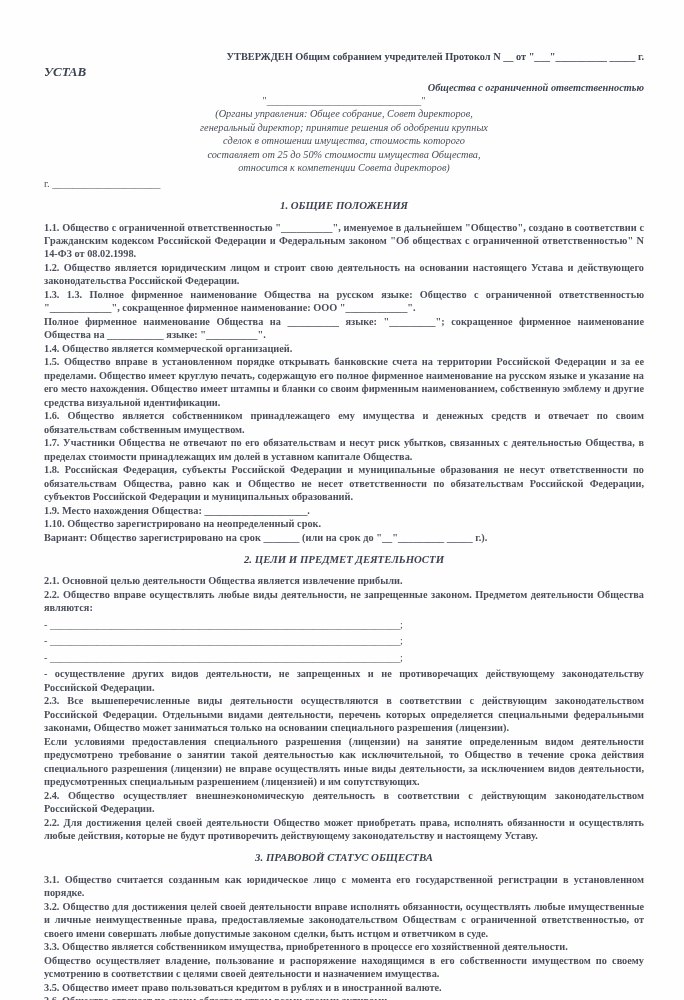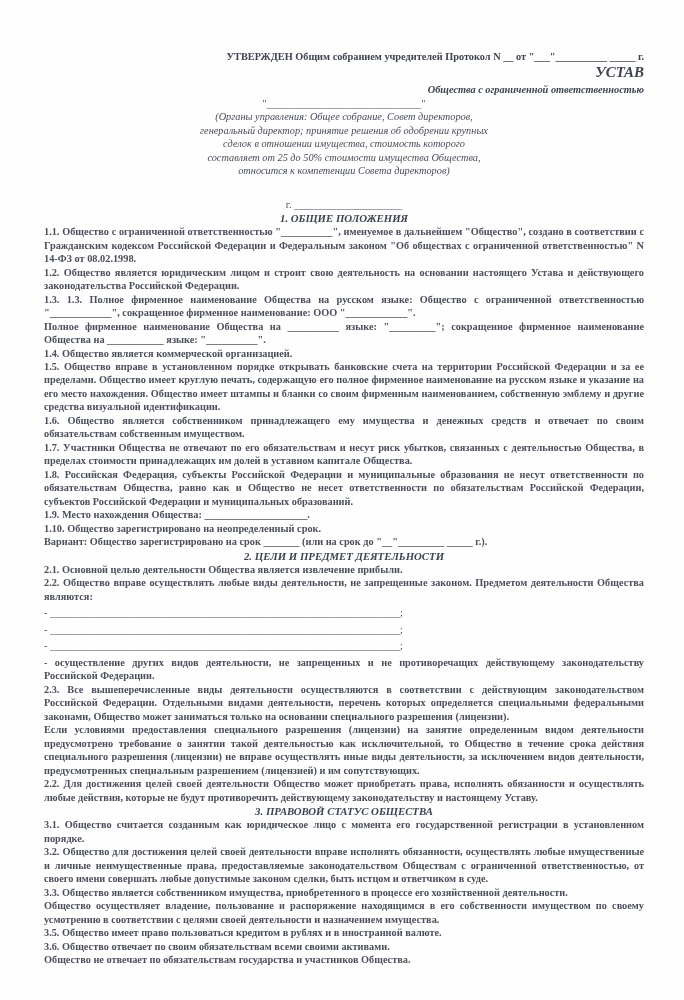--- a/index.html
+++ b/index.html
@@ -20,52 +20,52 @@
     color: #4a4f5b;
     overflow: hidden;
   }
   .approval {
     text-align: right;
     font-weight: bold;
     color: #3d4350;
     white-space: nowrap;
   }
   .title {
-    text-align: right;
+    text-align: left;
     font-weight: bold;
     font-style: italic;
-    font-size: 15px;
+    font-size: 13px;
     color: #3d4350;
   }
   .subtitle {
     text-align: right;
     font-weight: bold;
     font-style: italic;
     color: #3d4350;
   }
   .name-blank {
     text-align: center;
     color: #4a4f5b;
   }
   .mgmt-line {
     text-align: center;
     font-style: italic;
     color: #474c58;
   }
   .city {
-    text-align: center;
-    margin-top: 20px;
+    text-align: left;
+    margin-top: 2px;
   }
   .sec-heading {
     text-align: center;
     font-weight: bold;
     font-style: italic;
     font-size: 10.8px;
     color: #3d4350;
-    margin: 0;
+    margin: 8px;
   }
   p.para {
     margin: 0;
     text-align: justify;
     font-weight: bold;
   }
   p.blank-row {
     margin: 3px 0;
     text-align: left;
   }
@@ -109,20 +109,21 @@
   <div>
     <div class="sec-heading">2. ЦЕЛИ И ПРЕДМЕТ ДЕЯТЕЛЬНОСТИ</div>
     <p class="para">2.1. Основной целью деятельности Общества является извлечение прибыли.</p>
     <p class="para">2.2. Общество вправе осуществлять любые виды деятельности, не запрещенные законом. Предметом деятельности Общества являются:</p>
     <p class="blank-row">- ____________________________________________________________________;</p>
     <p class="blank-row">- ____________________________________________________________________;</p>
     <p class="blank-row">- ____________________________________________________________________;</p>
     <p class="para">- осуществление других видов деятельности, не запрещенных и не противоречащих действующему законодательству Российской Федерации.</p>
     <p class="para">2.3. Все вышеперечисленные виды деятельности осуществляются в соответствии с действующим законодательством Российской Федерации. Отдельными видами деятельности, перечень которых определяется специальными федеральными законами, Общество может заниматься только на основании специального разрешения (лицензии).</p>
     <p class="para">Если условиями предоставления специального разрешения (лицензии) на занятие определенным видом деятельности предусмотрено требование о занятии такой деятельностью как исключительной, то Общество в течение срока действия специального разрешения (лицензии) не вправе осуществлять иные виды деятельности, за исключением видов деятельности, предусмотренных специальным разрешением (лицензией) и им сопутствующих.</p>
+    <p class="para">2.4. Общество осуществляет внешнеэкономическую деятельность в соответствии с действующим законодательством Российской Федерации.</p>
     <p class="para">2.2. Для достижения целей своей деятельности Общество может приобретать права, исполнять обязанности и осуществлять любые действия, которые не будут противоречить действующему законодательству и настоящему Уставу.</p>
   </div>
 
   <div>
     <div class="sec-heading">3. ПРАВОВОЙ СТАТУС ОБЩЕСТВА</div>
     <p class="para">3.1. Общество считается созданным как юридическое лицо с момента его государственной регистрации в установленном порядке.</p>
     <p class="para">3.2. Общество для достижения целей своей деятельности вправе исполнять обязанности, осуществлять любые имущественные и личные неимущественные права, предоставляемые законодательством Обществам с ограниченной ответственностью, от своего имени совершать любые допустимые законом сделки, быть истцом и ответчиком в суде.</p>
     <p class="para">3.3. Общество является собственником имущества, приобретенного в процессе его хозяйственной деятельности.</p>
     <p class="para">Общество осуществляет владение, пользование и распоряжение находящимся в его собственности имуществом по своему усмотрению в соответствии с целями своей деятельности и назначением имущества.</p>
     <p class="para">3.5. Общество имеет право пользоваться кредитом в рублях и в иностранной валюте.</p>

